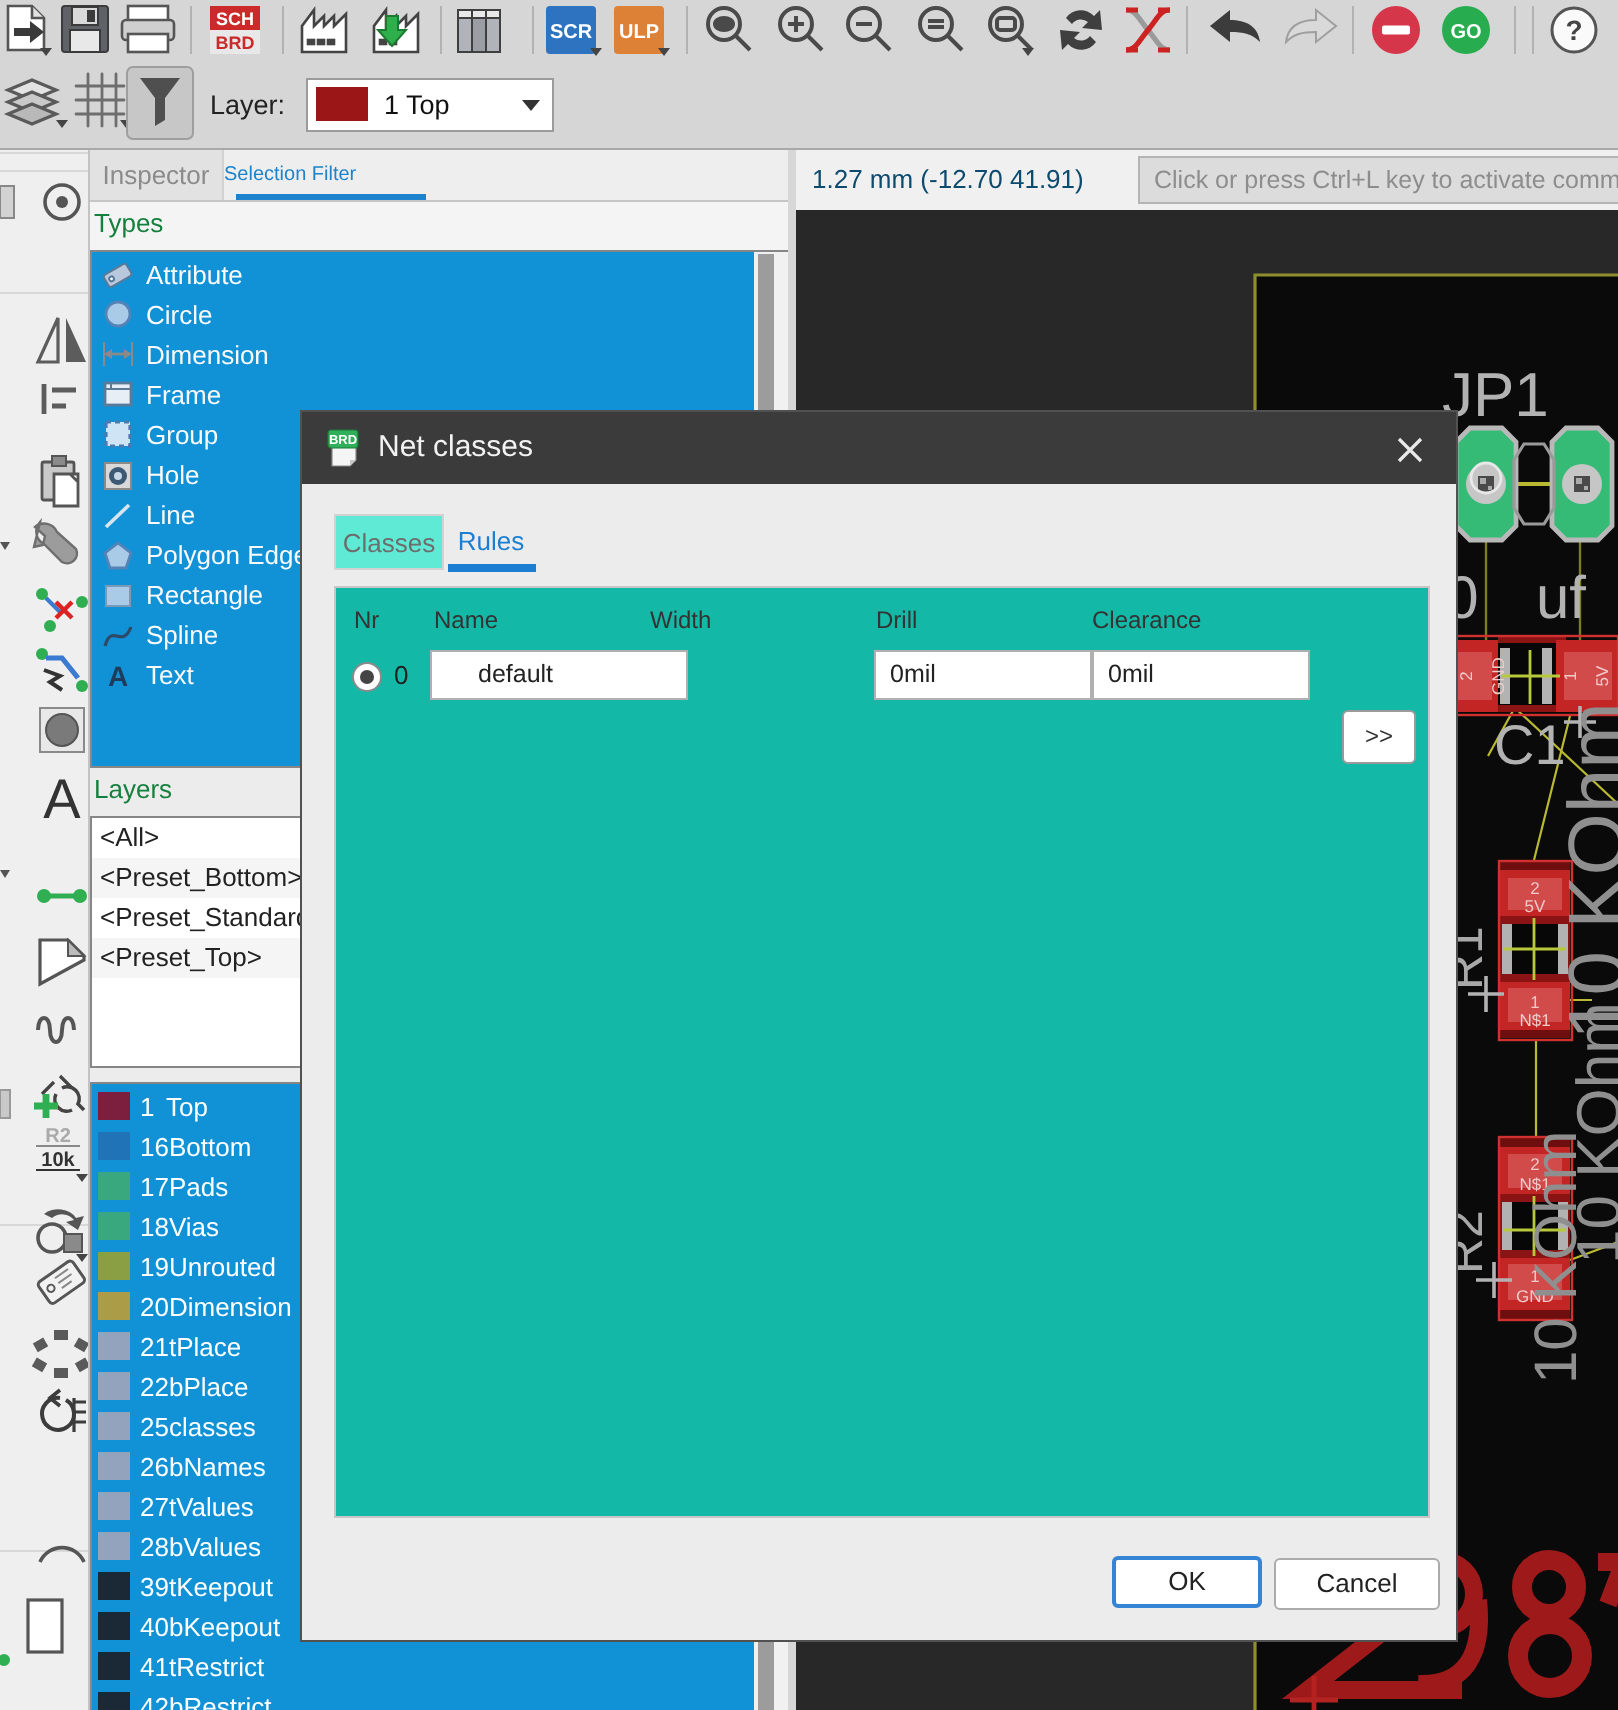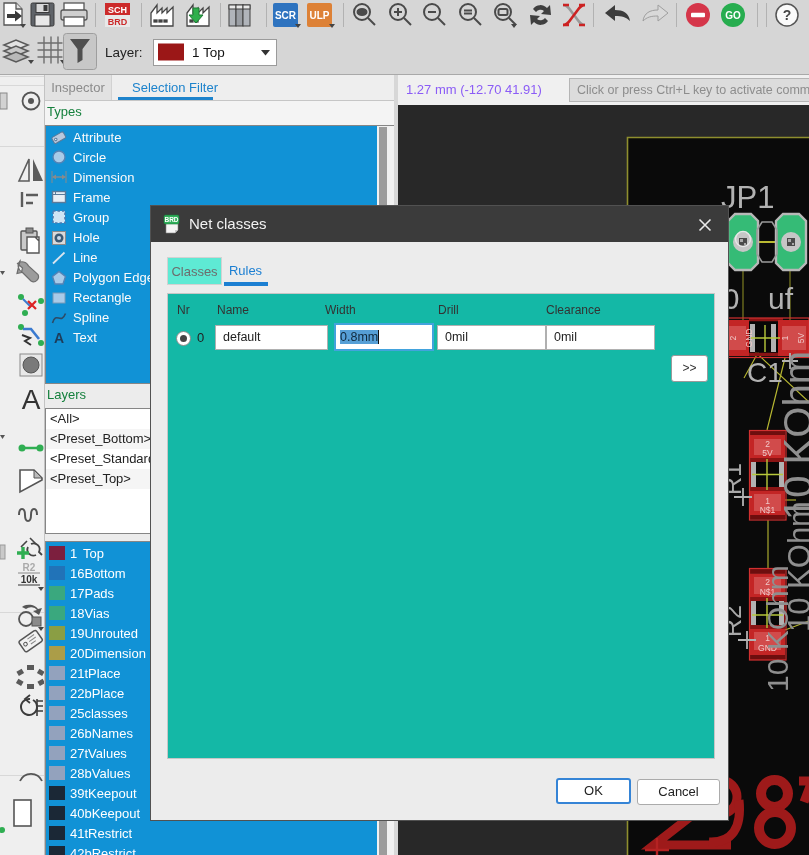--- a/index.html
+++ b/index.html
@@ -275,21 +275,21 @@
 <rect x="0" y="470" width="5" height="14" fill="#c9c9c9" stroke="#999"></rect>
 <path d="M0 196 l5 0 -2.5 4 z M0 360 l5 0 -2.5 4 z" fill="#555"></path>
 <circle cx="2" cy="755" r="3" fill="#2fae52"></circle>
 </svg>
 </div>
 
 <div class="abs" id="panel">
 
  <div class="abs tabbar"></div>
  <div class="abs t-inactive" style="left:0;top:0;width:66px;height:25px;line-height:25px;text-align:center;font-size:13px;border-right:1px solid #d2d2d2">Inspector</div>
- <div class="abs t-active" style="left:67px;top:0;width:106px;height:25px;line-height:25px;text-align:right;font-size:13px">Selection Filter</div>
+ <div class="abs t-active" style="left:67px;top:0;width:106px;height:25px;line-height:25px;text-align:left;font-size:10px">Selection Filter</div>
  <div class="abs" style="left:73px;top:22px;width:95px;height:3px;background:#1d83cc"></div>
  <div class="abs" style="left:0;top:25px;width:349px;height:1px;background:#c6c6c6"></div>
 
  <div class="abs" style="left:0;top:26px;width:349px;height:24px;background:#f4f4f4"></div>
  <div class="abs lbl" style="left:2px;top:29px">Types</div>
 
  <div class="abs" style="left:0;top:50px;width:348px;height:257px;border:1px solid #868686;background:#1192d6">
   <div class="abs" style="right:0;top:0;width:17px;height:255px;background:#f1f1f1"></div>
   <div class="abs" style="right:7px;top:1px;width:8px;height:253px;background:#9c9c9c"></div>
   <div class="abs" style="left:0;top:1px;width:331px" id="types">
@@ -462,21 +462,21 @@
           <i class="d" style="background:#1b2836"></i>
           <span class="ln">42</span>
           <span>bRestrict</span>
         </div>
 </div>
  </div>
 </div>
 <div class="abs" id="panelframe"></div>
 
 <div class="abs" id="cmdbar">
- <div class="abs" style="left:8px;top:0;height:20px;line-height:30px;font-size:13px;color:#8b5cf6">1.27 mm (-12.70 41.91)</div>
+ <div class="abs" style="left:8px;top:0;height:20px;line-height:30px;font-size:13px;color:#0c4a6e">1.27 mm (-12.70 41.91)</div>
  <div class="abs" style="left:171px;top:3px;width:239px;height:22px;background:#dcdcdc;border:1px solid #b5b5b5;
   font-size:12.5px;color:#8d8d8d;line-height:22px;padding-left:7px;white-space:nowrap;overflow:hidden">Click or press Ctrl+L key to activate comma</div>
 </div>
 
 <svg class="abs" id="editorsvg" viewBox="398 105 411 750">
 <rect x="398" y="105" width="411" height="750" fill="#282828"></rect>
 
 <rect x="627.5" y="137.5" width="182" height="718" fill="#0a0a0a"></rect>
 <path d="M627.5 855 V137.5 H809" fill="none" stroke="#8e8e2e" stroke-width="1.6"></path>
 
@@ -620,23 +620,21 @@
   <div class="abs" style="left:9px;top:9px;font-size:12px;color:#333">Nr</div>
   <div class="abs" style="left:49px;top:9px;font-size:12px;color:#333">Name</div>
   <div class="abs" style="left:157px;top:9px;font-size:12px;color:#333">Width</div>
   <div class="abs" style="left:270px;top:9px;font-size:12px;color:#333">Drill</div>
   <div class="abs" style="left:378px;top:9px;font-size:12px;color:#333">Clearance</div>
 
   <div class="abs" style="left:8px;top:37px;width:13px;height:13px;border:1px solid #8a8a8a;border-radius:50%;background:#fff"></div>
   <div class="abs" style="left:12px;top:41px;width:7px;height:7px;border-radius:50%;background:#444"></div>
   <div class="abs" style="left:29px;top:36px;font-size:13px;color:#222">0</div>
   <div class="abs" style="left:47px;top:31px;width:104px;height:23px;background:#fff;border:1px solid #b0b0b0;
-    font-size:12.5px;color:#222;line-height:23px;padding-left:7px">default</div>
-  <div class="abs" style="left:166px;top:29px;width:92px;height:24px;background:#fff;border:2px solid #42a3dd;
-    font-size:12.5px;line-height:24px;padding-left:4px"><span style="background:#569fd6;color:#10293c">0.8mm</span><span style="border-left:1.5px solid #111;margin-left:0">​</span></div>
+    font-size:12.5px;color:#222;line-height:23px;padding-left:23px">default</div>
   <div class="abs" style="left:269px;top:31px;width:100px;height:23px;background:#fff;border:1px solid #b0b0b0;
     font-size:12.5px;color:#222;line-height:23px;padding-left:7px">0mil</div>
   <div class="abs" style="left:378px;top:31px;width:100px;height:23px;background:#fff;border:1px solid #b0b0b0;
     font-size:12.5px;color:#222;line-height:23px;padding-left:7px">0mil</div>
   <div class="abs" style="left:503px;top:61px;width:35px;height:25px;background:#fff;border:1px solid #9a9a9a;border-radius:3px;
     font-size:12px;color:#333;line-height:25px;text-align:center">&gt;&gt;</div>
  </div>
 
  <div class="abs" style="left:405px;top:572px;width:71px;height:22px;background:#fff;border:2px solid #3584d6;border-radius:3px;
    font-size:13px;color:#222;line-height:22px;text-align:center">OK</div>

